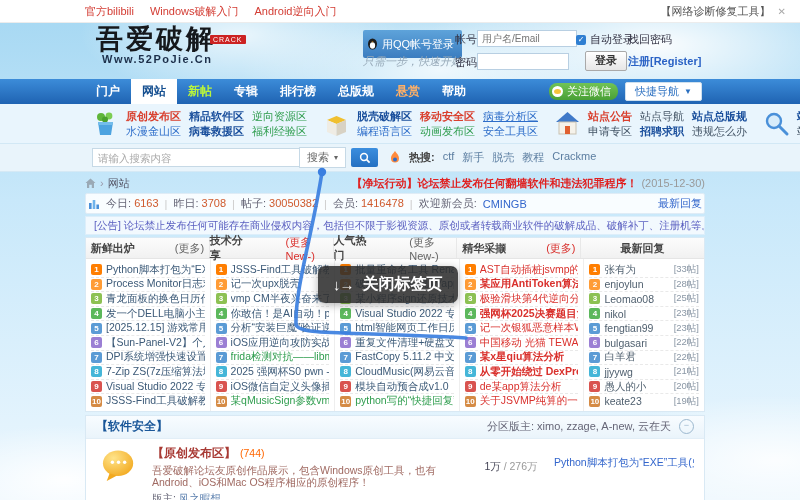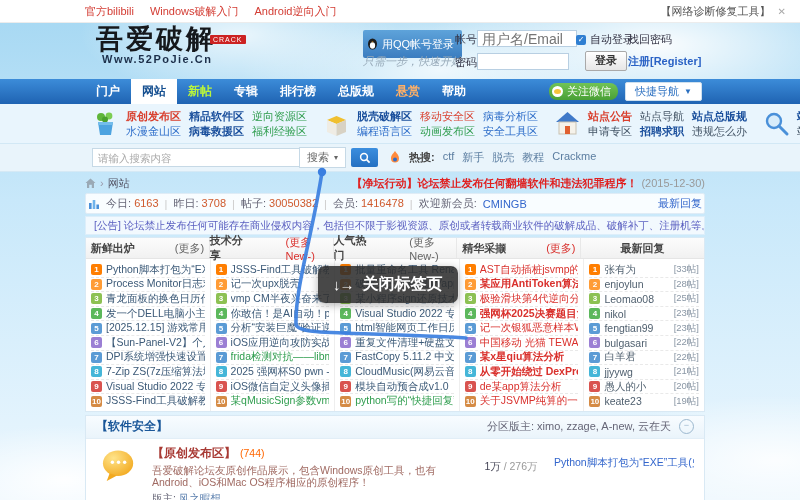--- a/index.html
+++ b/index.html
@@ -25,21 +25,21 @@
   
   .sky{position:relative;height:56px;z-index:2;}
   .logo{position:absolute;left:96px;top:3px;line-height:1;}
   .logo-main{font-size:27px;font-weight:bold;color:#15181c;letter-spacing:3px;font-family:"Liberation Serif","DejaVu Serif",serif;}
   .logo-stamp{display:inline-block;background:#c22;color:#fff;font-size:7px;padding:1px 3px;border-radius:1px;vertical-align:6px;margin-left:-6px;letter-spacing:1px;}
   .logo-sub{font-size:11px;font-weight:bold;color:#1c2f4a;letter-spacing:1.5px;margin:1px 0 0 6px;}
   .qq-btn{position:absolute;left:363px;top:7px;height:28px;padding:0 8px 0 4px;border-radius:2px;
     background:linear-gradient(#5ea3da,#3b7dc0);color:#fff;display:flex;align-items:center;gap:4px;font-size:11px;}
   .qq-hint{position:absolute;left:363px;top:31px;color:#97a9b8;font-size:11px;font-style:italic;}
   .lg-label{position:absolute;font-size:11px;color:#334;}
-  .lg-input{position:absolute;height:15px;width:90px;border:1px solid #b8cfe2;background:#fff;font-size:14px;padding:0 4px;color:#333;}
+  .lg-input{position:absolute;height:15px;width:90px;border:1px solid #b8cfe2;background:#fff;font-size:10px;padding:0 4px;color:#333;}
   .auto{position:absolute;left:576px;top:9px;display:flex;align-items:center;gap:4px;color:#334;}
   .cbx{width:10px;height:10px;background:#2f7fd2;border-radius:2px;color:#fff;font-size:8px;line-height:10px;text-align:center;display:inline-block;}
   .find-pwd{position:absolute;left:628px;top:9px;color:#334;}
   .login-btn{position:absolute;left:585px;top:28px;width:40px;height:18px;background:linear-gradient(#ffffff,#e6e6e6);
     border:1px solid #a9a9a9;border-radius:2px;font-size:11px;font-weight:bold;color:#333;text-align:center;line-height:17px;}
   .register{position:absolute;left:628px;top:31px;color:#2a62c5;font-weight:bold;}
   
   .nav{height:25px;background:linear-gradient(#3c8cd9,#1f63b2);display:flex;align-items:stretch;padding-left:85px;position:relative;z-index:2;}
   .nav-tab{padding:0 11px;display:flex;align-items:center;font-size:12px;font-weight:bold;color:#fff;}
   .nav-tab.active{background:#fff;color:#154f90;}
@@ -202,22 +202,22 @@
     </div>
     <div class="cat-group">
       <span class="cat-icon"><svg width="27" height="27" viewBox="0 0 27 27">
           <path d="M4 10 L13.5 6 L23 10 L13.5 14 Z" fill="#f0c030"></path>
           <path d="M4 10 V22 L13.5 26 V14 Z" fill="#efece4"></path>
           <path d="M23 10 V22 L13.5 26 V14 Z" fill="#d8d2c4"></path>
         </svg></span>
       <div>
         <div class="cat-row">
           <a style="color: rgb(26, 79, 156); font-weight: bold;">脱壳破解区</a>
-          <a style="color: rgb(217, 64, 47); font-weight: normal;">移动安全区</a>
-          <a style="color: rgb(45, 109, 201);">病毒分析区</a>
+          <a style="color: rgb(217, 64, 47); font-weight: bold;">移动安全区</a>
+          <a style="color: rgb(45, 109, 201); text-decoration: underline;">病毒分析区</a>
         </div>
         <div class="cat-row">
           <a style="color: rgb(45, 109, 201);">编程语言区</a>
           <a style="color: rgb(47, 157, 78);">动画发布区</a>
           <a style="color: rgb(45, 109, 201);">安全工具区</a>
         </div>
       </div>
     </div>
     <div class="cat-group">
       <span class="cat-icon"><svg width="27" height="27" viewBox="0 0 27 27">

